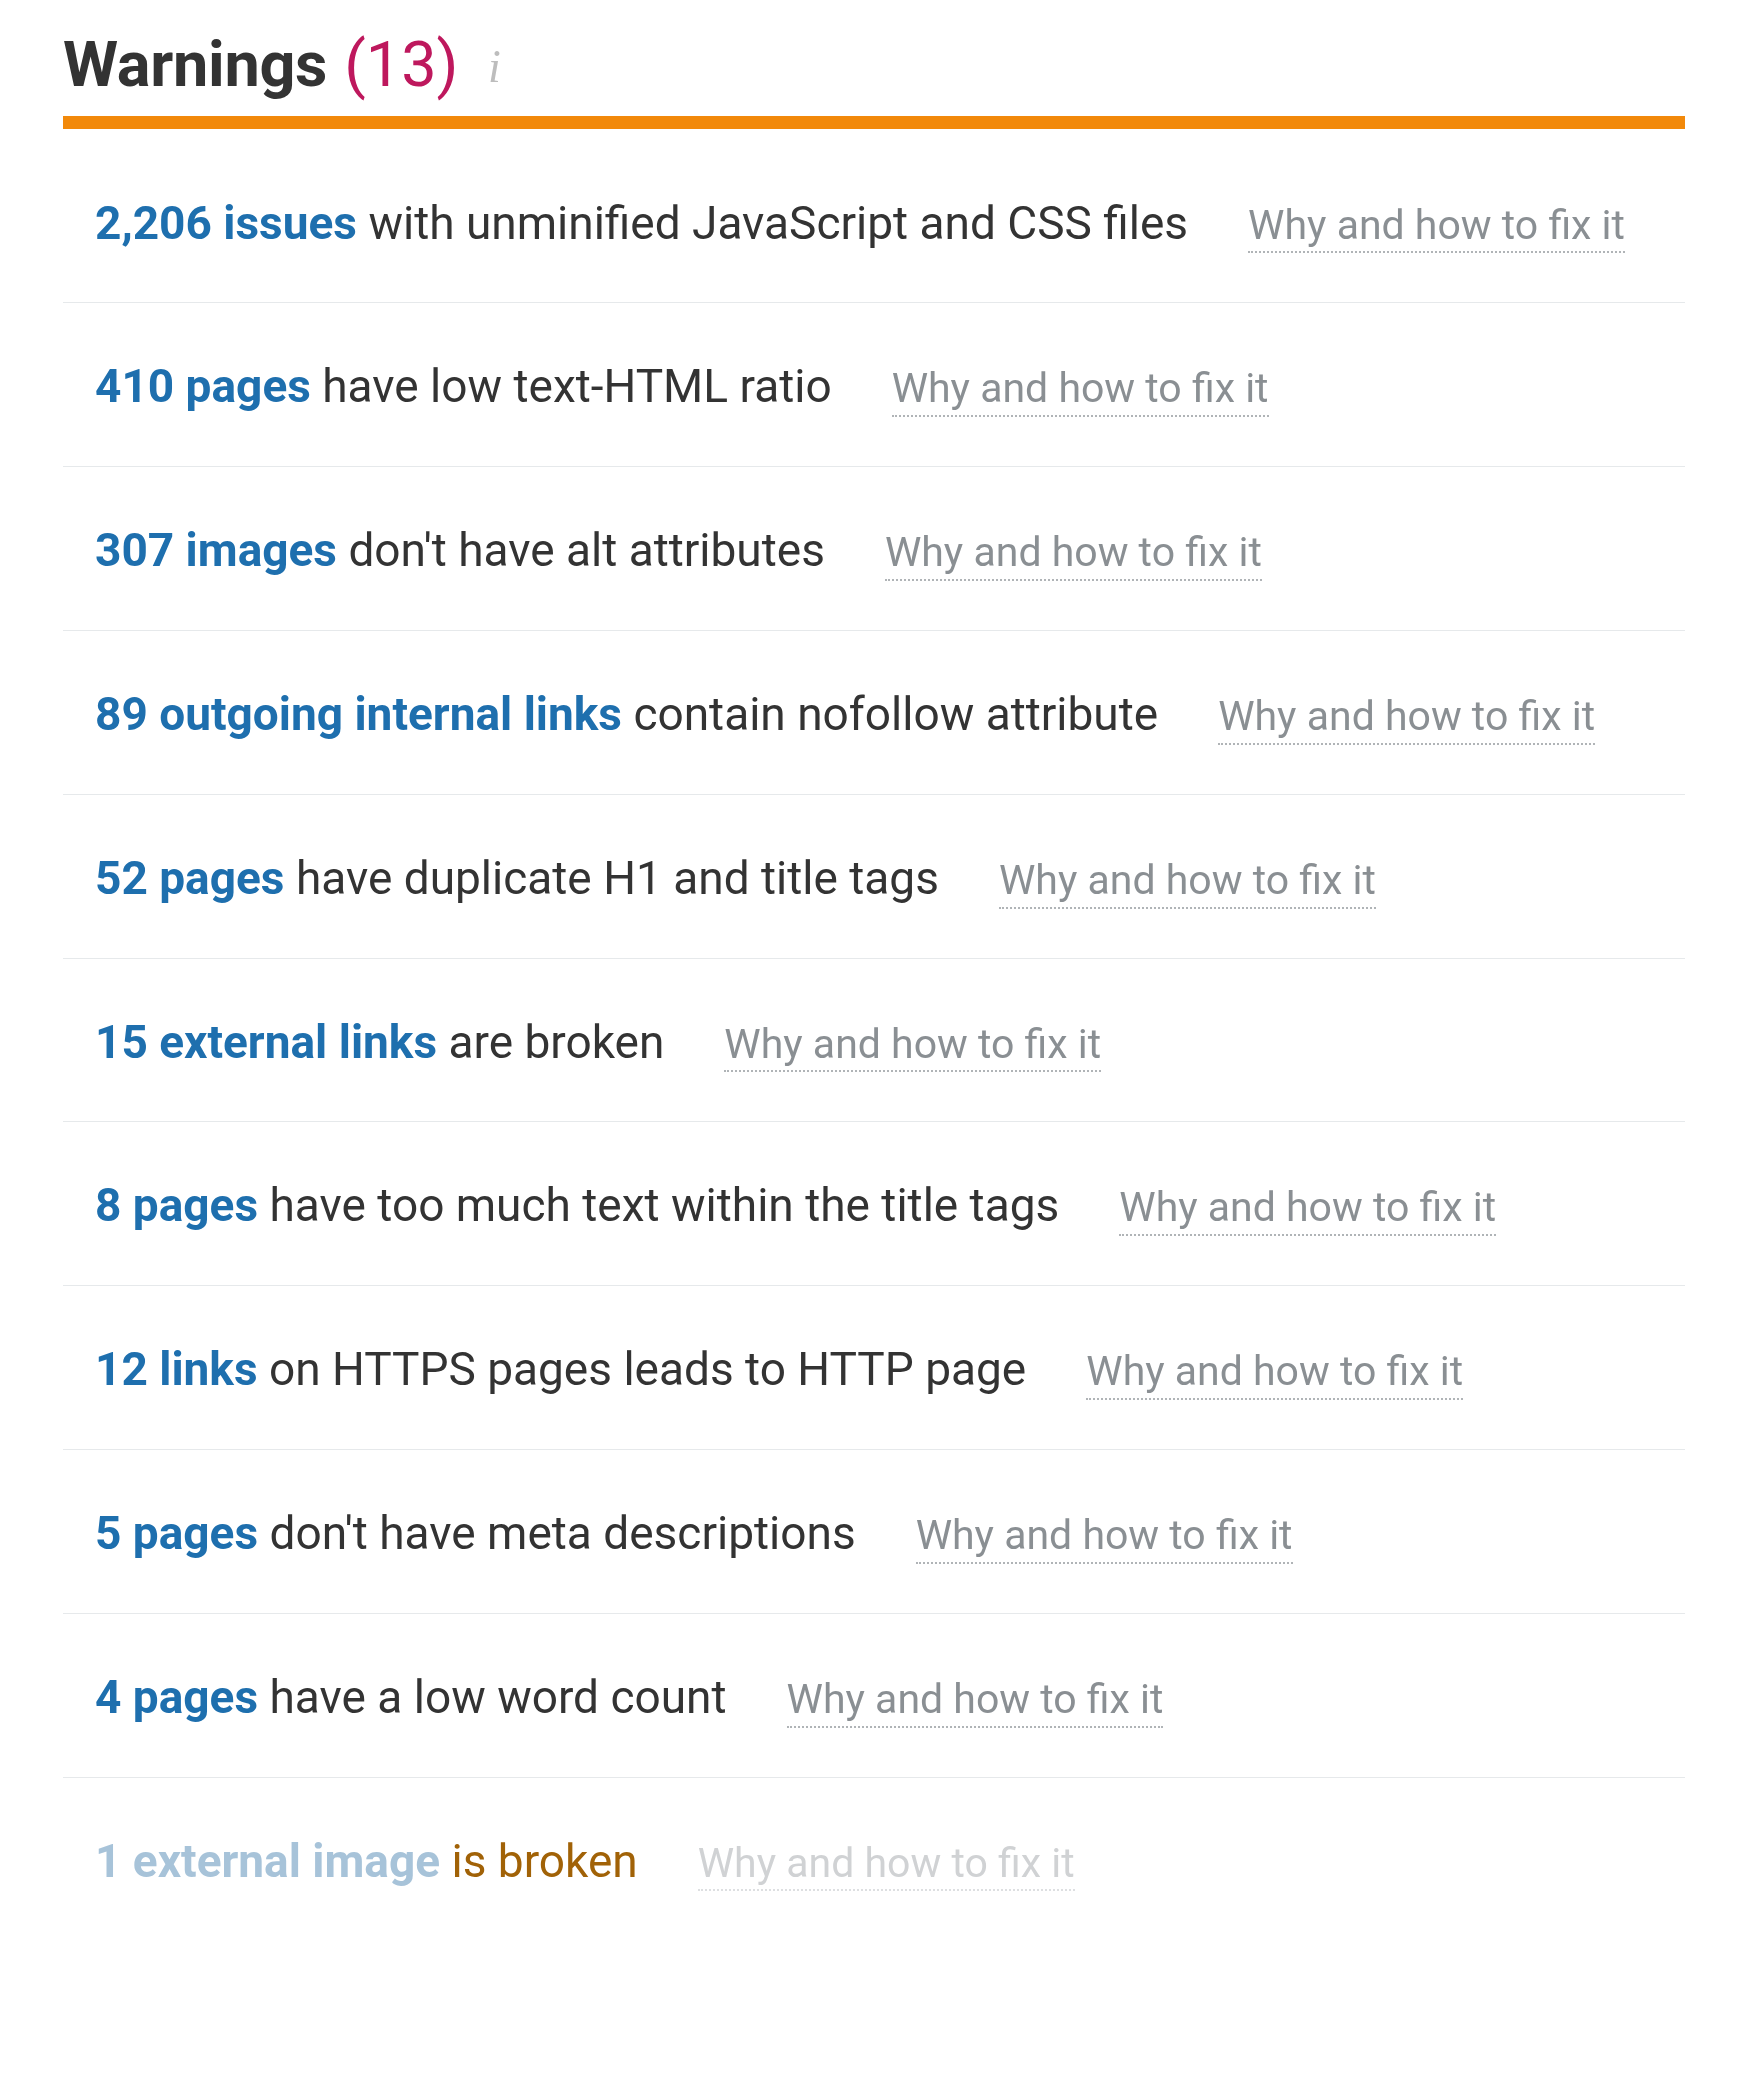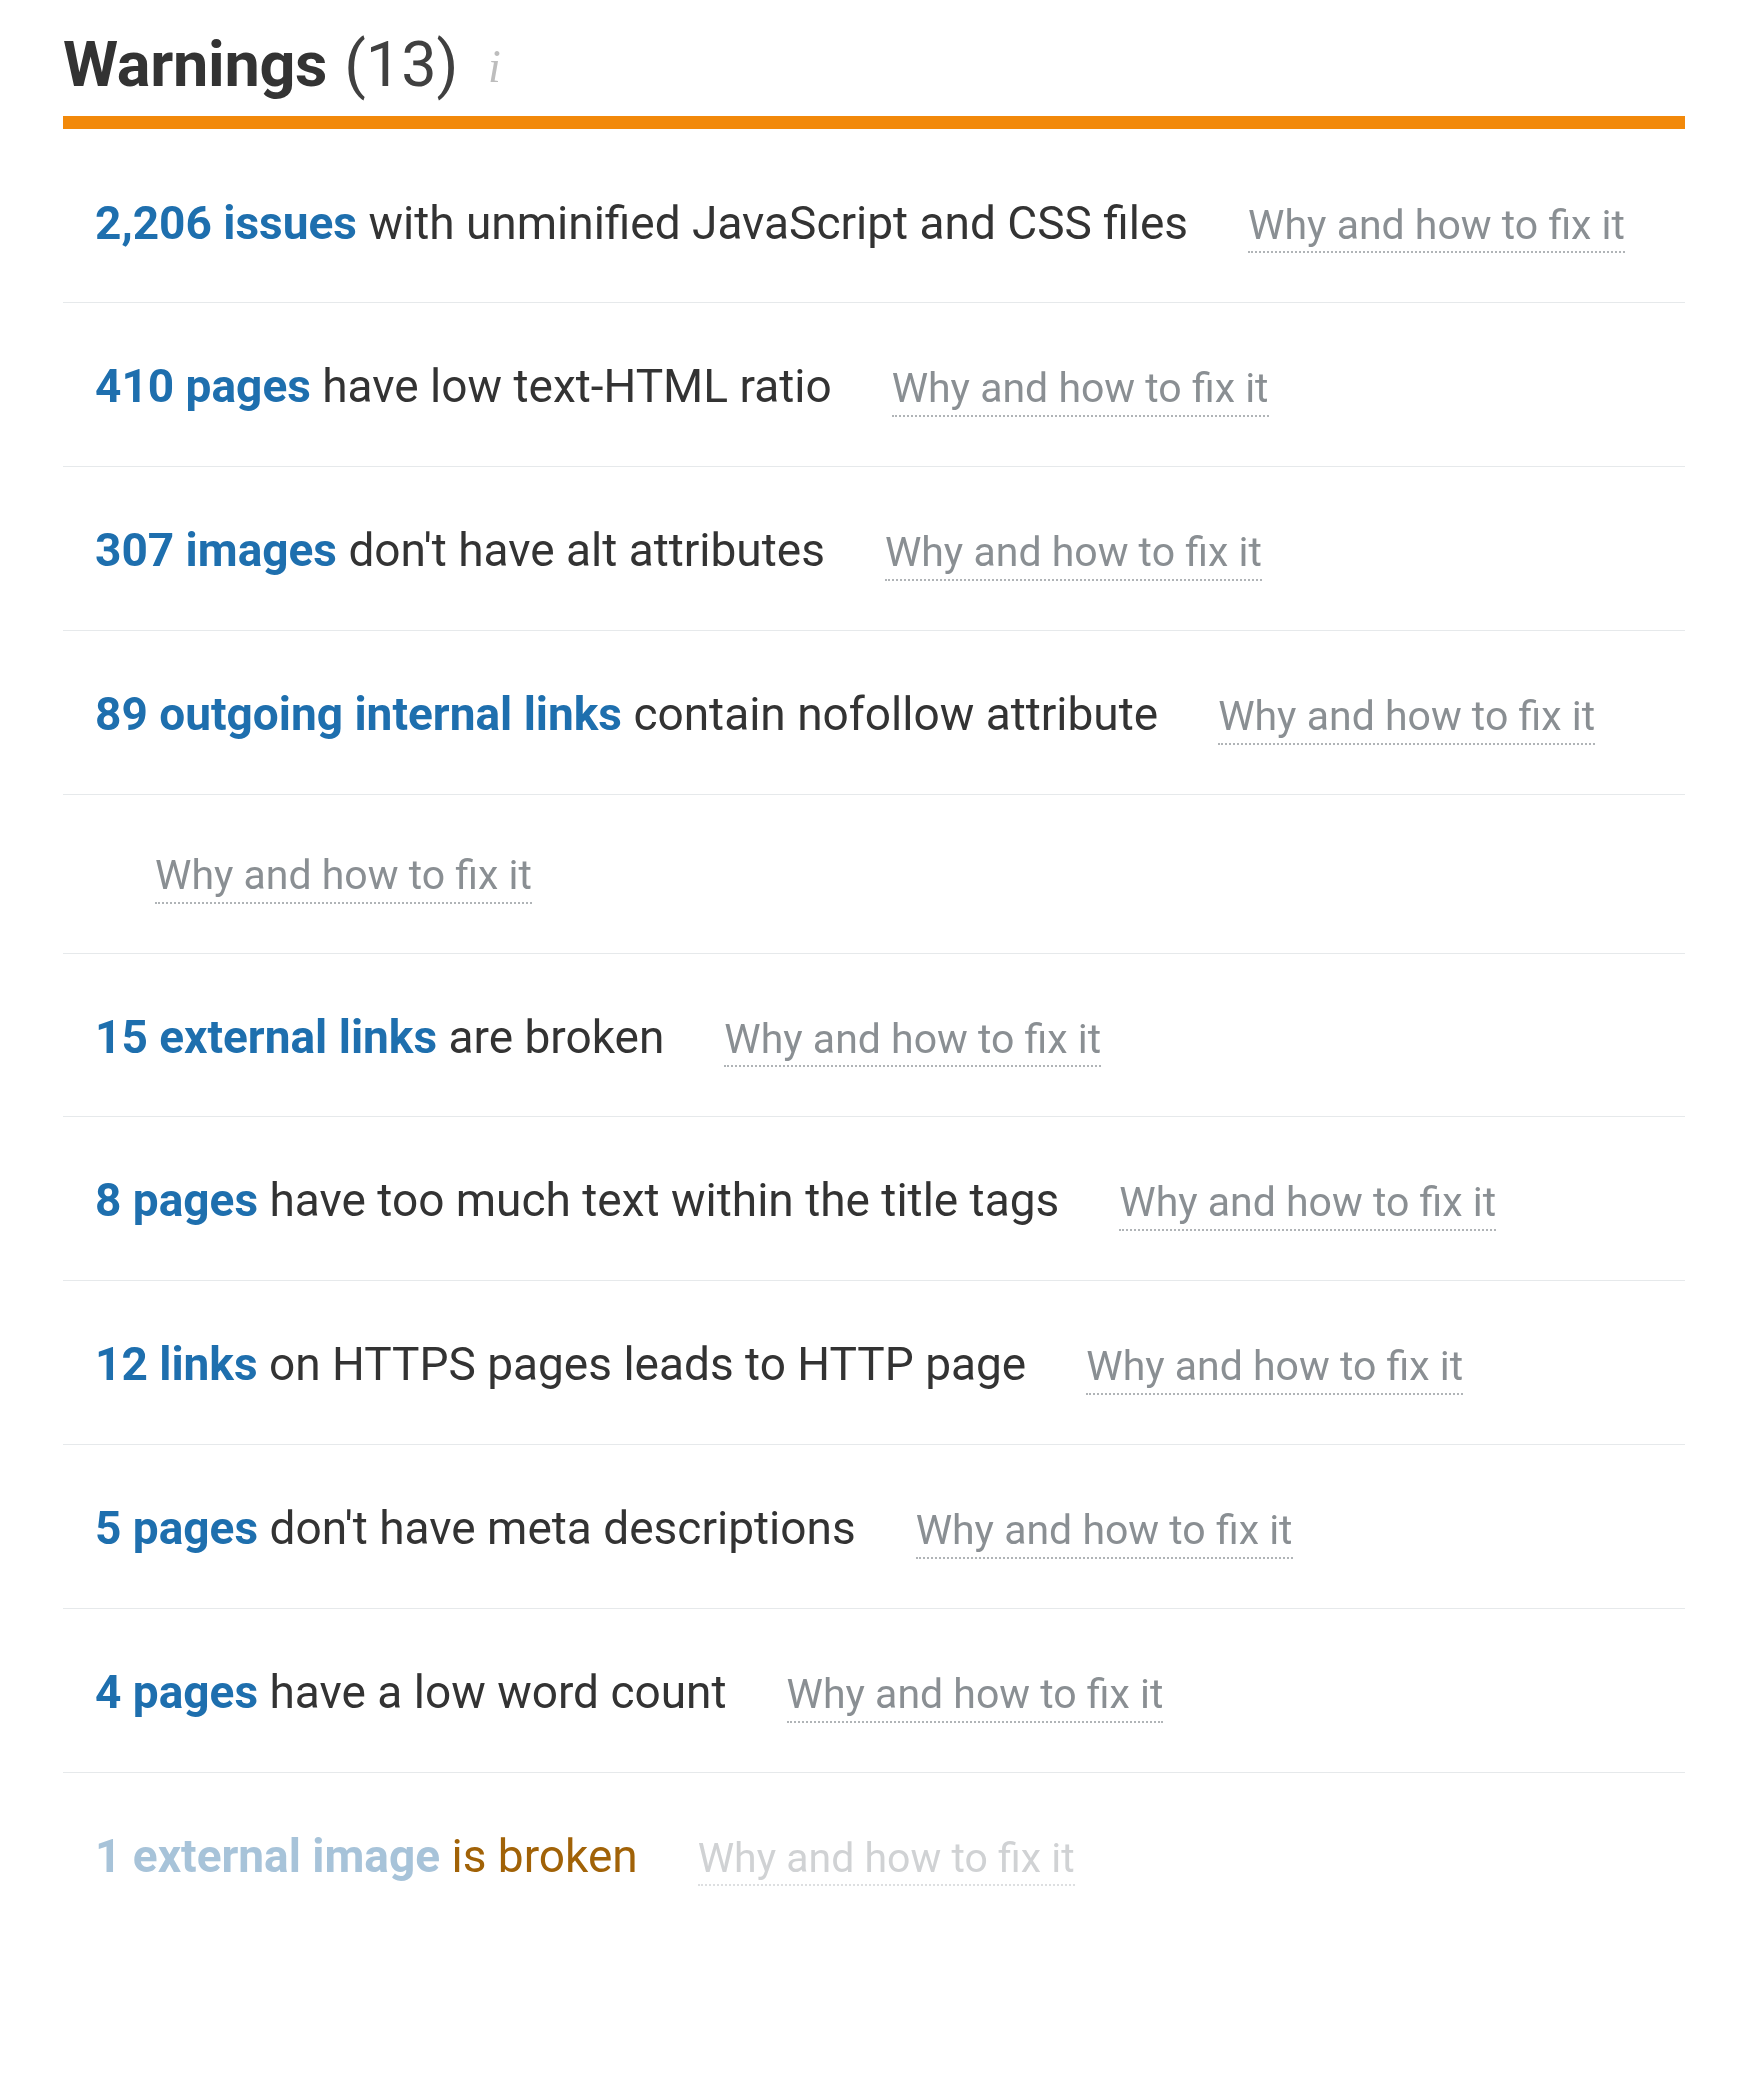--- a/index.html
+++ b/index.html
@@ -20,21 +20,21 @@
   }
   .header-title {
     font-size: 63px;
     font-weight: 700;
     color: #333333;
     letter-spacing: -0.3px;
   }
   .header-count {
     font-size: 63px;
     font-weight: 400;
-    color: #404040;
+    color: #be185d;
   }
   .info-icon {
     font-family: Georgia, 'Times New Roman', serif;
     font-style: italic;
     font-size: 46px;
     color: #bdbdbd;
     margin-left: 12.6px;
     position: relative;
     top: -4.2px;
   }
@@ -121,20 +121,21 @@
         <span class="issue-text"><span class="issue-link">307 images</span><span class="issue-rest"> don't have alt attributes</span></span>
         <span class="gap"></span>
         <span class="fix-link">Why and how to fix it</span>
       </div>
       <div class="row">
         <span class="issue-text"><span class="issue-link">89 outgoing internal links</span><span class="issue-rest"> contain nofollow attribute</span></span>
         <span class="gap"></span>
         <span class="fix-link">Why and how to fix it</span>
       </div>
       <div class="row">
+        <span class="issue-text"><span class="issue-link">52 pages</span><span class="issue-rest"> have duplicate H1 and title tags</span></span>
         <span class="gap"></span>
         <span class="fix-link">Why and how to fix it</span>
       </div>
       <div class="row">
         <span class="issue-text"><span class="issue-link">15 external links</span><span class="issue-rest"> are broken</span></span>
         <span class="gap"></span>
         <span class="fix-link">Why and how to fix it</span>
       </div>
       <div class="row">
         <span class="issue-text"><span class="issue-link">8 pages</span><span class="issue-rest"> have too much text within the title tags</span></span>

